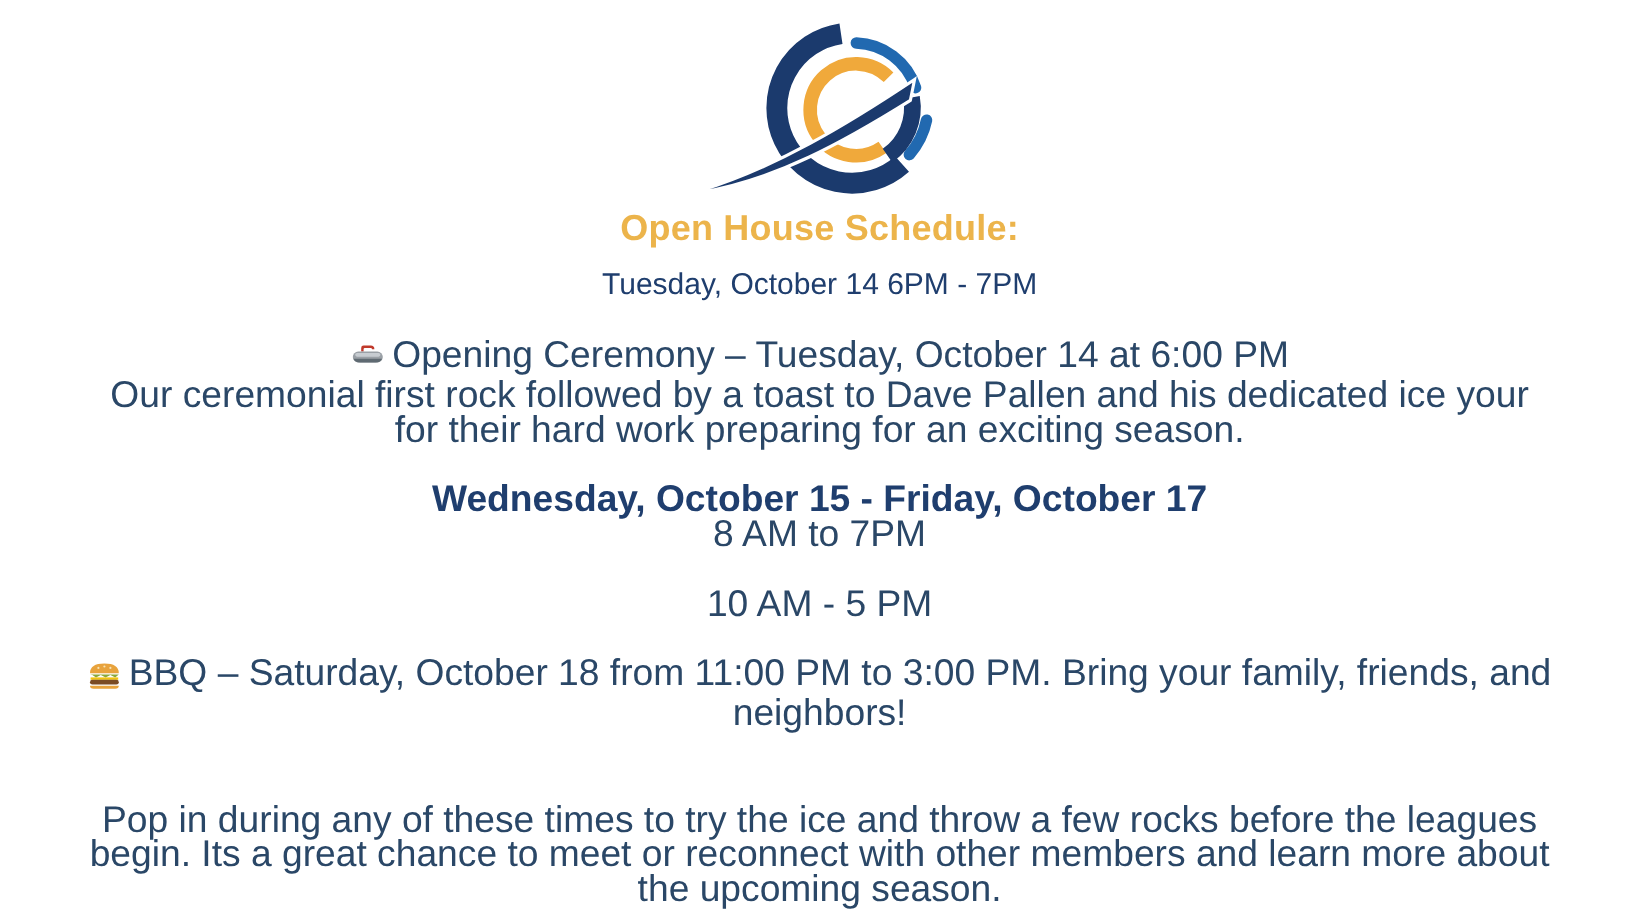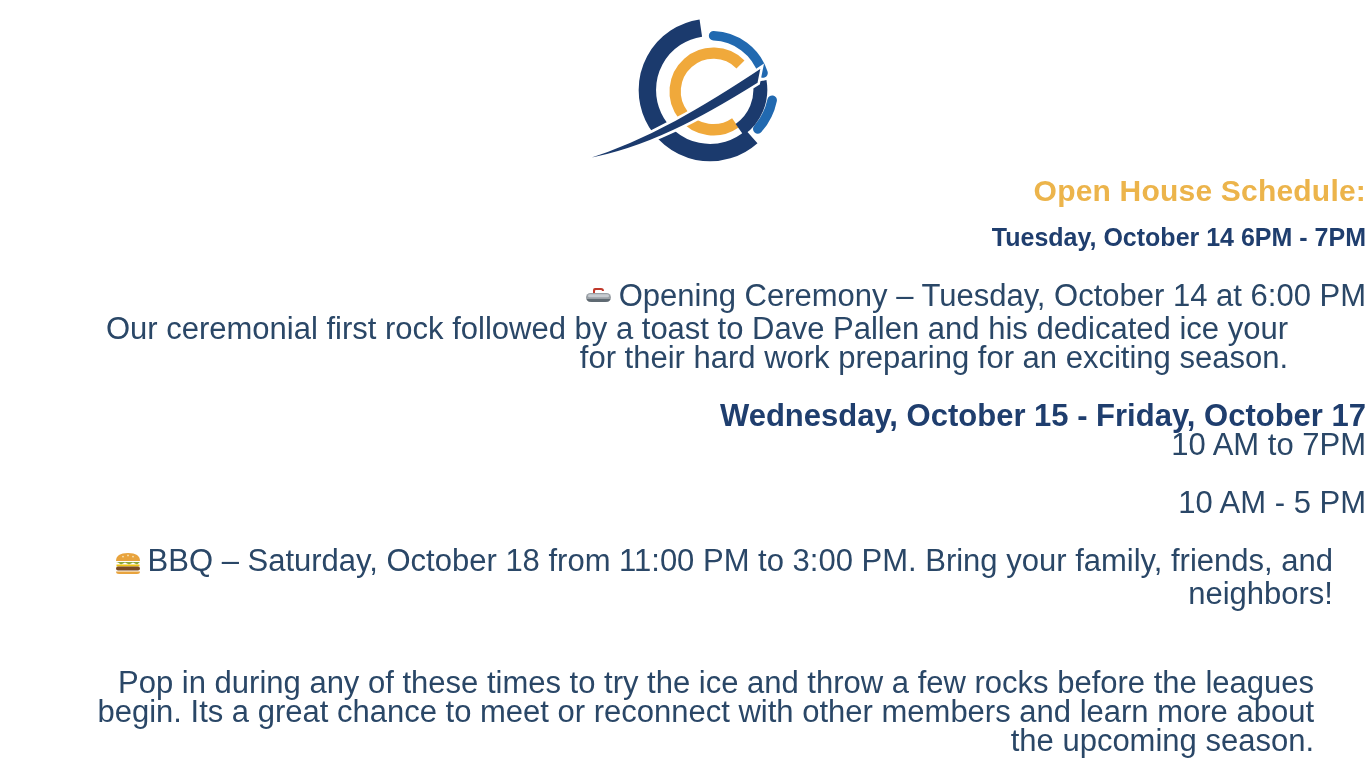--- a/index.html
+++ b/index.html
@@ -7,21 +7,21 @@
     padding: 0;
     background: #ffffff;
     width: 1366px;
     height: 768px;
     overflow: hidden;
     font-family: "Liberation Sans", sans-serif;
   }
   .page {
     width: 1366px;
     height: 768px;
-    text-align: right;
+    text-align: center;
     position: relative;
   }
   .logo-wrap {
     padding-top: 14px;
     height: 148px;
     display: flex;
     justify-content: center;
     align-items: flex-start;
   }
   .main-title {
@@ -29,21 +29,21 @@
     font-size: 30px;
     line-height: 34px;
     font-weight: 700;
     color: #ECB44B;
     letter-spacing: 0.2px;
   }
   .sub-title {
     margin-top: 15px;
     font-size: 25px;
     line-height: 29px;
-    font-weight: 700;
+    font-weight: 400;
     color: #1F3E6E;
   }
   .body-text {
     font-size: 31px;
     line-height: 29px;
     color: #2A4767;
   }
   .bold-navy {
     font-weight: 700;
     color: #1F3E6E;
@@ -112,21 +112,21 @@
         <rect x="2" y="7" width="25" height="9" rx="4.5" fill="#9AA0A6"></rect>
         <path d="M 2.6 13 L 26.4 13 Q 25.5 16 21 16 L 8 16 Q 3.5 16 2.6 13 Z" fill="#5F6A72"></path>
         <rect x="4" y="8.2" width="21" height="3" rx="1.5" fill="#C7CCD1"></rect>
       </svg>
     </span><span>Opening Ceremony – Tuesday, October 14 at 6:00 PM</span>
   </div>
   <div class="body-text ceremony-line2">Our ceremonial first rock followed by a toast to Dave Pallen and his dedicated ice your for their hard work preparing for an exciting season.</div>
 
   <div class="section">
     <div class="body-text bold-navy">Wednesday, October 15 - Friday, October 17</div>
-    <div class="body-text">10 AM to 7PM</div>
+    <div class="body-text">8 AM to 7PM</div>
   </div>
 
   <div class="section">
     <div class="body-text">10 AM - 5 PM</div>
   </div>
 
   <div class="body-text bbq-line">
     <span class="inline-icon">
       <svg width="28" height="24" viewBox="0 0 28 24" aria-hidden="true">
         <path d="M 2 10 Q 2 2 14 2 Q 26 2 26 10 Z" fill="#E8A33D"></path>

